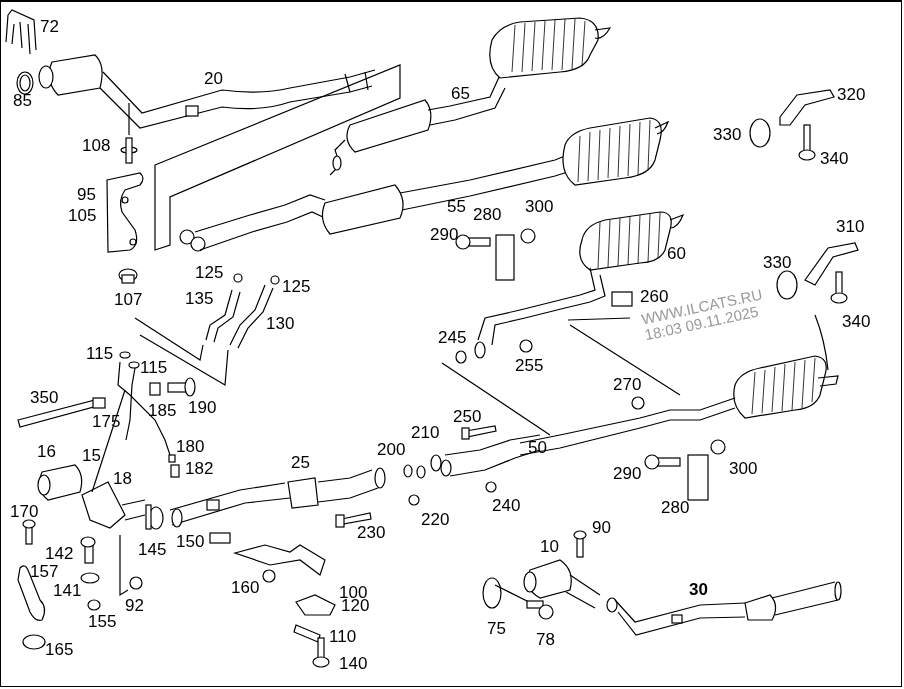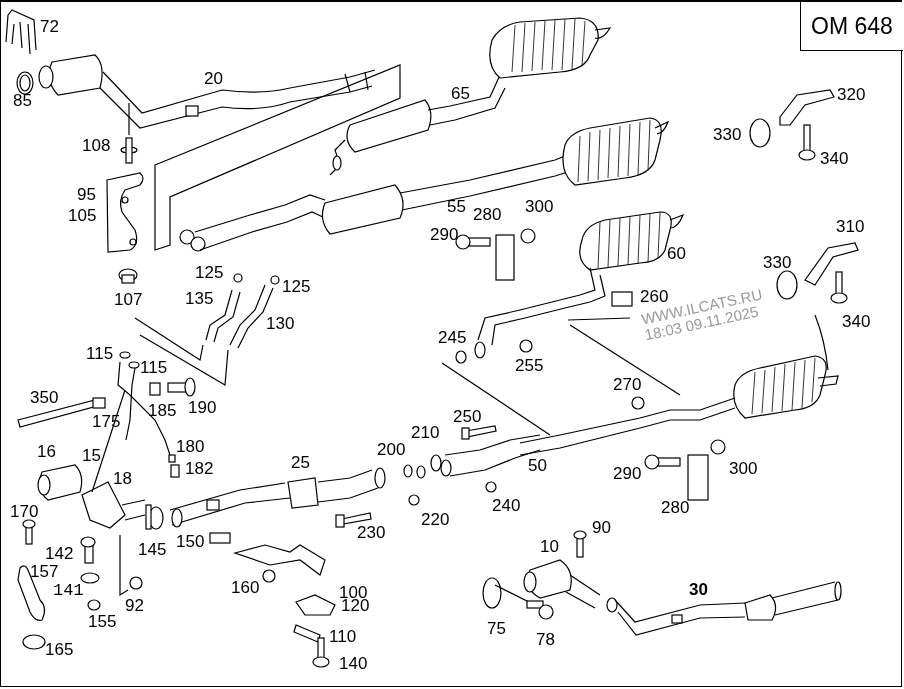--- a/index.html
+++ b/index.html
@@ -308,21 +308,20 @@
       <ellipse class="part" cx="612" cy="605" rx="5" ry="7"></ellipse>
       <path class="ln" d="M615 600 L635 622 L700 605 L745 603 M618 612 L636 635 L700 618 L745 617"></path>
       <path class="part" d="M745 603 L770 595 Q780 605 772 620 L748 620 Z"></path>
       <path class="ln" d="M772 598 L835 582 M775 615 L838 600"></path>
       <ellipse class="part" cx="838" cy="591" rx="3" ry="9"></ellipse>
       <rect class="part" x="672" y="615" width="10" height="8"></rect>
     </g>
   </svg>
 
   <div class="frame"></div>
-  <div class="model-box">OM 648</div>
   <div class="wm">
     <div>WWW.ILCATS.RU</div>
     <div>18:03 09.11.2025</div>
   </div>
   <div id="callouts">
       <div class="lbl" style="left: 40px; top: 18px;">72</div>
       <div class="lbl" style="left: 13px; top: 92px;">85</div>
       <div class="lbl" style="left: 204px; top: 70px;">20</div>
       <div class="lbl" style="left: 451px; top: 85px;">65</div>
       <div class="lbl" style="left: 82px; top: 137px;">108</div>
@@ -356,36 +355,36 @@
       <div class="lbl" style="left: 613px; top: 376px;">270</div>
       <div class="lbl" style="left: 453px; top: 408px;">250</div>
       <div class="lbl" style="left: 411px; top: 424px;">210</div>
       <div class="lbl" style="left: 377px; top: 441px;">200</div>
       <div class="lbl" style="left: 176px; top: 438px;">180</div>
       <div class="lbl" style="left: 185px; top: 460px;">182</div>
       <div class="lbl" style="left: 37px; top: 443px;">16</div>
       <div class="lbl" style="left: 82px; top: 447px;">15</div>
       <div class="lbl" style="left: 113px; top: 470px;">18</div>
       <div class="lbl" style="left: 291px; top: 454px;">25</div>
-      <div class="lbl" style="left: 528px; top: 457px; text-align: center;">50</div>
+      <div class="lbl" style="left: 528px; top: 439px; text-align: center;">50</div>
       <div class="lbl" style="left: 613px; top: 465px;">290</div>
       <div class="lbl" style="left: 729px; top: 460px;">300</div>
       <div class="lbl" style="left: 492px; top: 497px;">240</div>
       <div class="lbl" style="left: 421px; top: 511px;">220</div>
       <div class="lbl" style="left: 357px; top: 524px;">230</div>
       <div class="lbl" style="left: 661px; top: 499px;">280</div>
       <div class="lbl" style="left: 10px; top: 503px;">170</div>
       <div class="lbl" style="left: 45px; top: 534px; margin-top: 11px;">142</div>
       <div class="lbl" style="left: 138px; top: 541px;">145</div>
       <div class="lbl" style="left: 176px; top: 533px;">150</div>
       <div class="lbl" style="left: 540px; top: 538px;">10</div>
       <div class="lbl" style="left: 592px; top: 519px;">90</div>
       <div class="lbl" style="left: 30px; top: 563px;">157</div>
       <div class="lbl" style="left: 339px; top: 556px; margin-top: 28px;">100</div>
-      <div class="lbl" style="left: 53px; top: 582px; font-family: Liberation Mono, monospace;">141</div>
+      <div class="lbl" style="left: 53px; top: 582px;">141</div>
       <div class="lbl" style="left: 231px; top: 579px;">160</div>
       <div class="lbl" style="left: 125px; top: 597px;">92</div>
       <div class="lbl" style="left: 88px; top: 613px;">155</div>
       <div class="lbl" style="left: 689px; top: 581px; font-weight: bold;">30</div>
       <div class="lbl" style="left: 341px; top: 597px;">120</div>
       <div class="lbl" style="left: 487px; top: 620px;">75</div>
       <div class="lbl" style="left: 536px; top: 631px;">78</div>
       <div class="lbl" style="left: 329px; top: 628px;">110</div>
       <div class="lbl" style="left: 45px; top: 641px;">165</div>
       <div class="lbl" style="left: 339px; top: 655px;">140</div>

